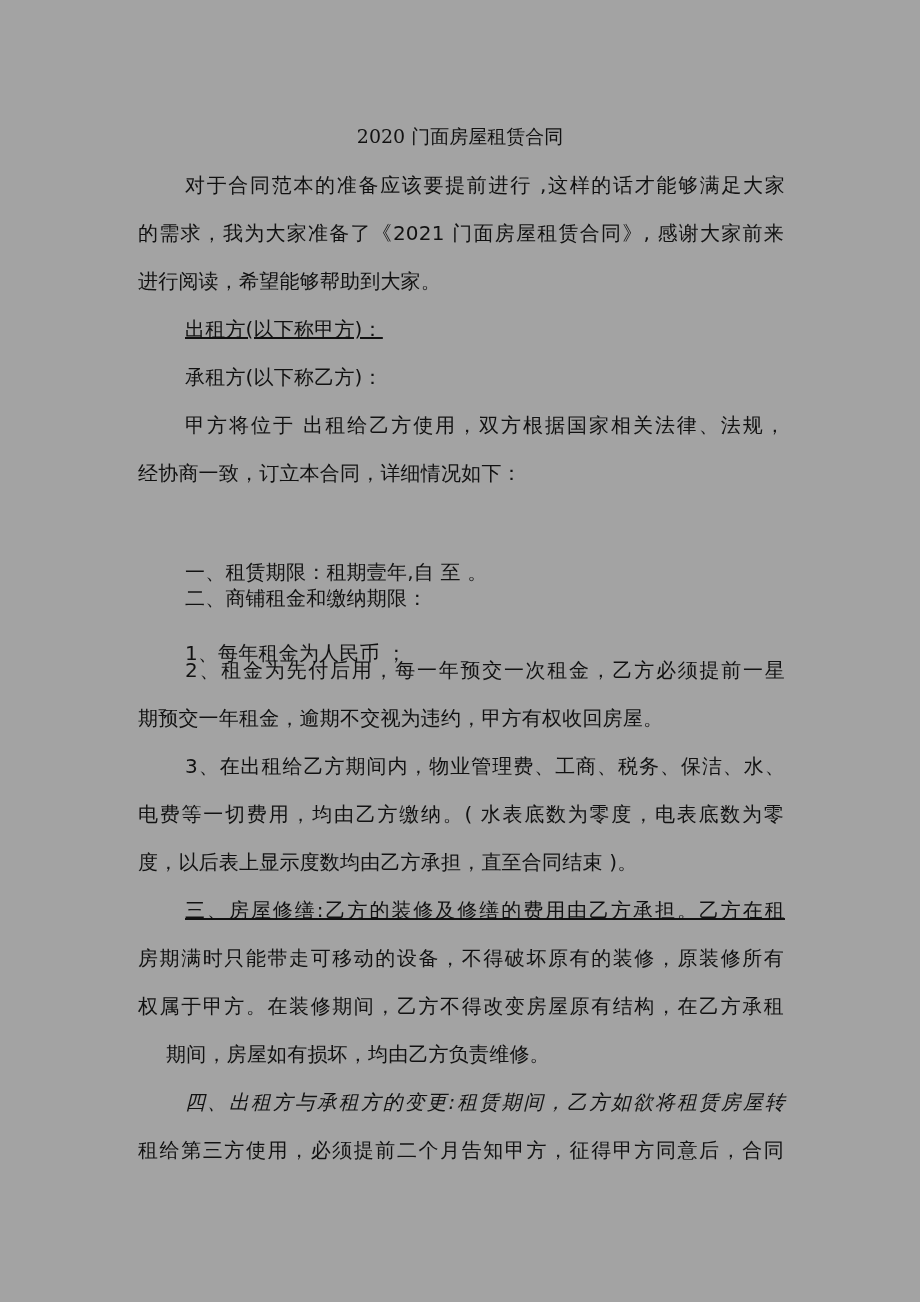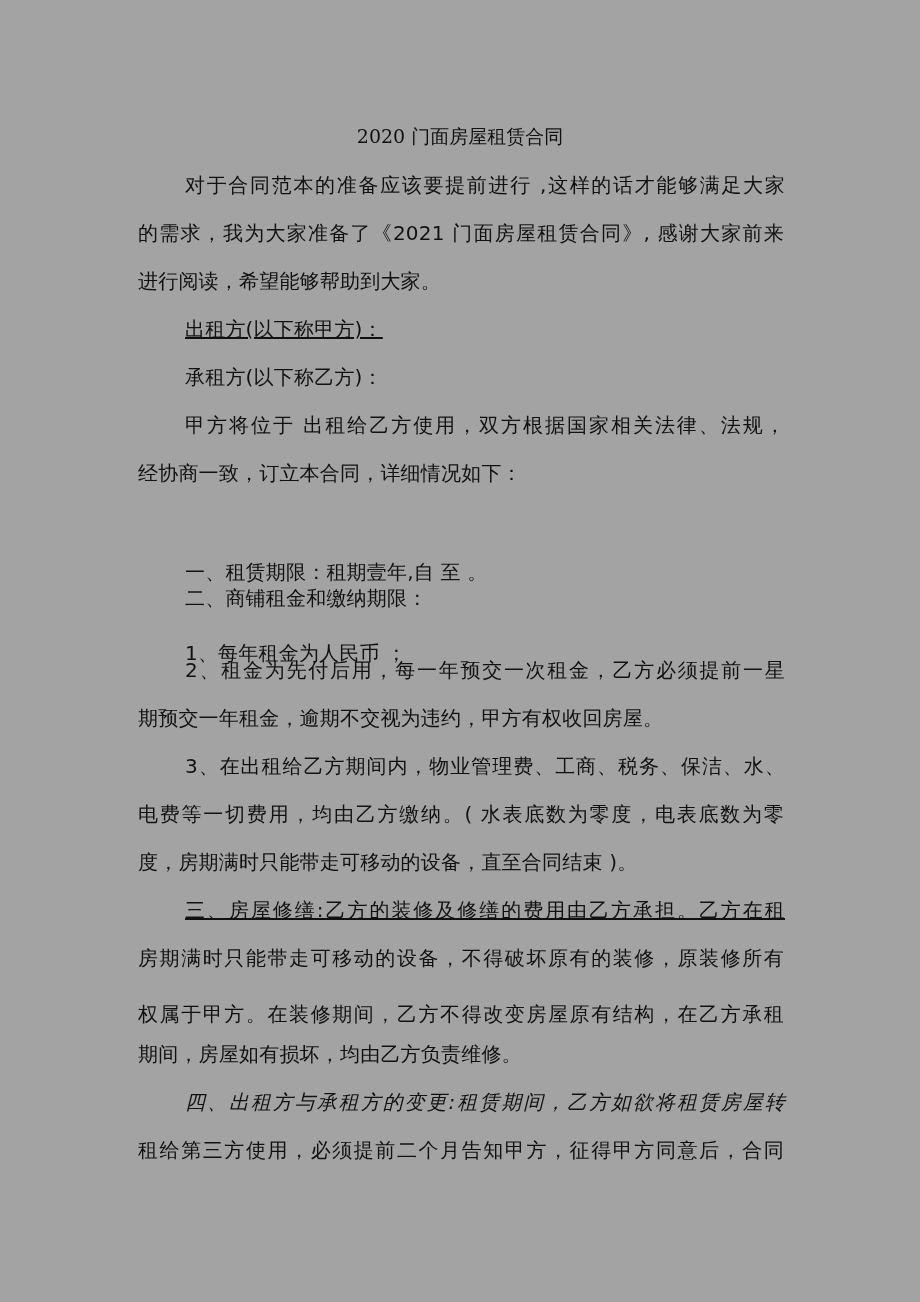--- a/index.html
+++ b/index.html
@@ -26,21 +26,21 @@
       <div class="line indent" style="top: 362px;">承租方(以下称乙方)：</div>
       <div class="line indent justify" style="top: 410px;">甲方将位于  出租给乙方使用，双方根据国家相关法律、法规，</div>
       <div class="line" style="top: 458px;">经协商一致，订立本合同，详细情况如下：</div>
       <div class="line indent" style="top: 511px; margin-top: 46px;">一、租赁期限：租期壹年,自  至  。</div>
       <div class="line indent" style="top: 559px; margin-top: 24px;">二、商铺租金和缴纳期限：</div>
       <div class="line indent" style="top: 607px; margin-top: 31px;">1、每年租金为人民币   ；</div>
       <div class="line indent justify" style="top: 655px;">2、租金为先付后用，每一年预交一次租金，乙方必须提前一星</div>
       <div class="line" style="top: 703px;">期预交一年租金，逾期不交视为违约，甲方有权收回房屋。</div>
       <div class="line indent justify" style="top: 751px;">3、在出租给乙方期间内，物业管理费、工商、税务、保洁、水、</div>
       <div class="line justify" style="top: 799px;">电费等一切费用，均由乙方缴纳。( 水表底数为零度，电表底数为零</div>
-      <div class="line" style="top: 847px;">度，房期满时只能带走可移动的设备，直至合同结束 )。</div>
+      <div class="line" style="top: 847px;">度，以后表上显示度数均由乙方承担，直至合同结束 )。</div>
       <div class="line indent justify" style="top: 895px; text-decoration: underline;">三、房屋修缮:乙方的装修及修缮的费用由乙方承担。乙方在租</div>
       <div class="line justify" style="top: 943px;">房期满时只能带走可移动的设备，不得破坏原有的装修，原装修所有</div>
-      <div class="line justify" style="top: 991px; margin-top: 8px;">权属于甲方。在装修期间，乙方不得改变房屋原有结构，在乙方承租</div>
-      <div class="line" style="top: 1039px;">期间，房屋如有损坏，均由乙方负责维修。</div>
+      <div class="line justify" style="top: 991px;">权属于甲方。在装修期间，乙方不得改变房屋原有结构，在乙方承租</div>
+      <div class="line" style="top: 1039px; margin-left: 28px;">期间，房屋如有损坏，均由乙方负责维修。</div>
       <div class="line indent justify" style="top: 1087px; font-style: italic;">四、出租方与承租方的变更:租赁期间，乙方如欲将租赁房屋转</div>
       <div class="line justify" style="top: 1135px;">租给第三方使用，必须提前二个月告知甲方，征得甲方同意后，合同</div>
     </div>
 </div>
 
 </body></html>

